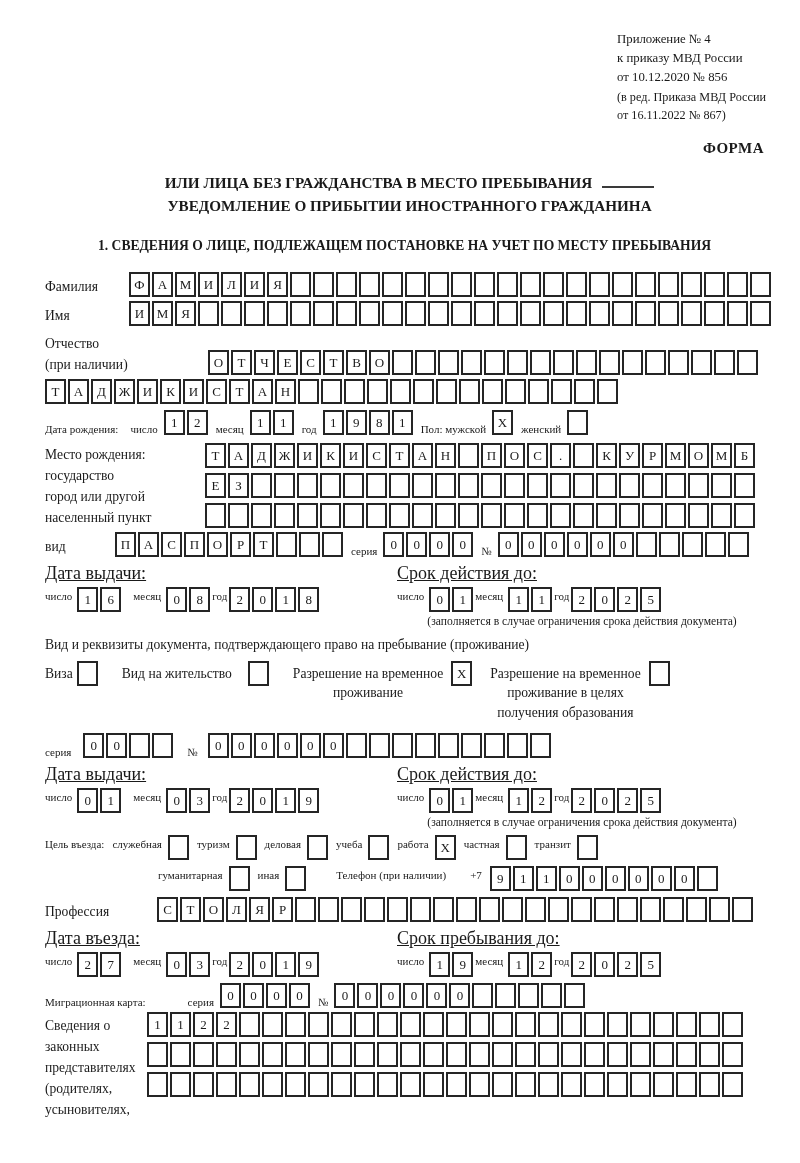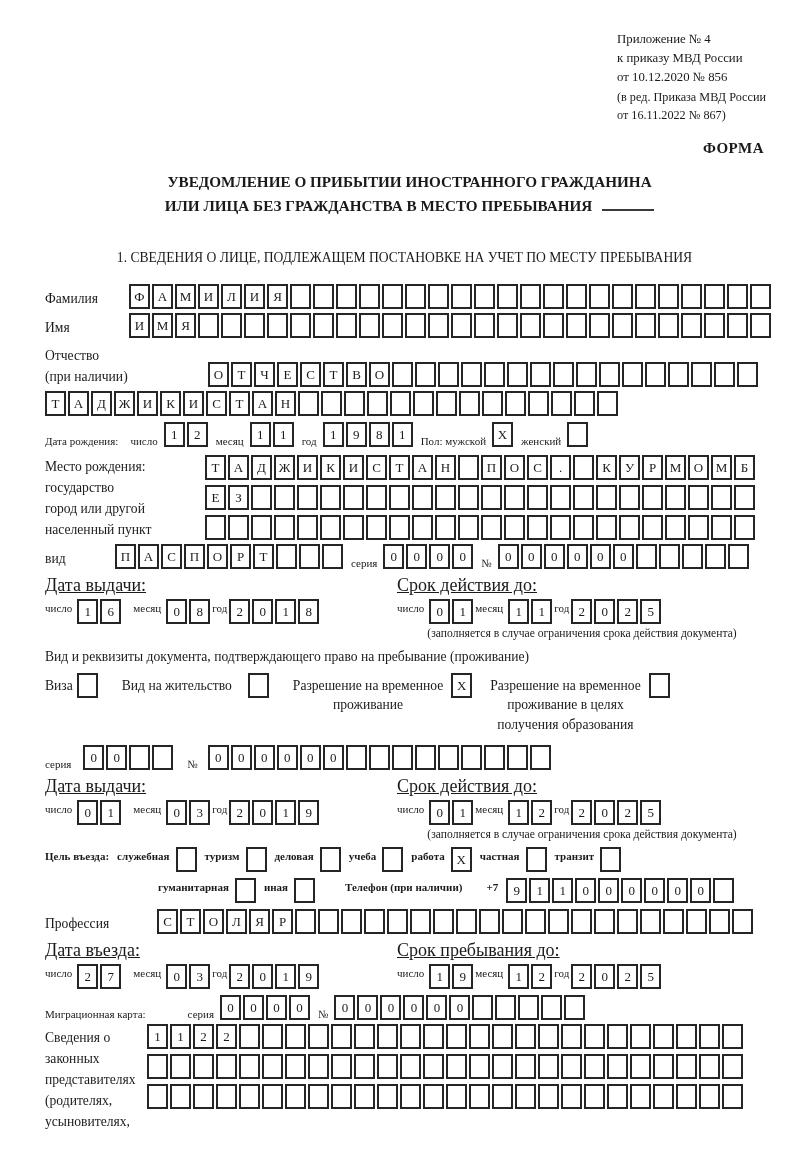--- a/index.html
+++ b/index.html
@@ -4,21 +4,21 @@
 <style>
   html,body{margin:0;padding:0;background:#ffffff;}
   body{width:800px;height:1163px;overflow:hidden;font-family:"Liberation Serif","DejaVu Serif",serif;color:#1a1a1a;}
   .page{position:relative;width:800px;height:1163px;box-sizing:border-box;padding:30px 26px 0 45px;}
   
   .hdr{margin-left:572px;width:200px;font-size:12.8px;line-height:1.5;}
   .hdr .ed{font-size:12.2px;}
   .forma{text-align:right;padding-right:10px;font-weight:bold;font-size:15px;margin-top:16px;letter-spacing:.5px;}
   .title{ text-align:center;font-weight:bold;font-size:15.2px;line-height:1.5;margin-top:14px;}
   .t-underline{display:inline-block;width:52px;border-bottom:2px solid #3a3a3a;height:1em;margin-left:10px;vertical-align:baseline;}
-  .sec-heading{text-align:center;font-weight:normal;font-size:13.6px;margin-top:32px;margin-left:-10px;}
+  .sec-heading{text-align:center;font-weight:bold;font-size:13.6px;margin-top:20px;margin-left:-10px;}
   
   .rows{margin-top:18px;}
   .char-row{display:flex;align-items:flex-end;margin-bottom:4px;}
   .flabel{font-size:13.6px;line-height:1.55;padding-top:3px;flex-shrink:0;}
   .w84{width:84px;} .w163{width:163px;} .w140{width:140px;} .w160{width:160px;} .w70{width:70px;} .w112{width:112px;}
   .boxes{display:flex;flex-wrap:nowrap;}
   .box{display:inline-block;box-sizing:content-box;width:17px;height:21px;border:2px solid #252525;margin-right:2px;
        text-align:center;font-size:13px;line-height:21px;font-family:"Liberation Serif",serif;background:#fff;flex-shrink:0;}
   .stack .line{display:block;}
   .inline-lbl{font-size:11px;padding:3px 6px 0 6px;white-space:nowrap;}
@@ -33,21 +33,21 @@
   .dnote{font-size:11.6px;text-align:center;margin-top:3px;white-space:nowrap;}
   
   .para{font-size:13.6px;line-height:1.65;margin-top:6px;}
   .permit-row{display:flex;align-items:flex-start;margin-top:4px;margin-bottom:10px;}
   .permit-item{display:flex;align-items:flex-start;}
   .permit-item .txt{font-size:13.6px;line-height:1.45;padding-top:3px;}
   .permit-item .txt.center{text-align:center;}
   .cbx{margin-left:8px;}
   
   .purpose-row{display:flex;align-items:flex-start;margin-bottom:6px;}
-  .purpose-row .inline-lbl{padding-top:3px;font-weight:bold;}
+  .purpose-row .inline-lbl{padding-top:3px;}
   .indent115{margin-left:113px;}
   
   .rep-block{display:flex;align-items:flex-start;margin-top:2px;}
   .rep-labels{width:102px;font-size:13.6px;line-height:1.55;padding-top:3px;flex-shrink:0;}
   .rep-rows .char-row{margin-bottom:5px;}
   .doc-heading{text-align:center;font-weight:bold;font-size:13.2px;margin:4px 0 4px 0;}
   .mt6{margin-top:6px;}
 </style>
 </head>
 <body>
@@ -58,22 +58,22 @@
     <div>Приложение № 4</div>
     <div>к приказу МВД России</div>
     <div>от 10.12.2020 № 856</div>
     <div class="ed">(в ред. Приказа МВД России</div>
     <div class="ed">от 16.11.2022 № 867)</div>
   </div>
 
   <div class="forma">ФОРМА</div>
 
   <div class="title">
+    <div><span>ИЛИ ЛИЦА БЕЗ ГРАЖДАНСТВА В МЕСТО ПРЕБЫВАНИЯ</span><span class="t-underline"></span></div>
     <div>УВЕДОМЛЕНИЕ О ПРИБЫТИИ ИНОСТРАННОГО ГРАЖДАНИНА</div>
-    <div><span>ИЛИ ЛИЦА БЕЗ ГРАЖДАНСТВА В МЕСТО ПРЕБЫВАНИЯ</span><span class="t-underline"></span></div>
   </div>
 
   <div class="sec-heading">1. СВЕДЕНИЯ О ЛИЦЕ, ПОДЛЕЖАЩЕМ ПОСТАНОВКЕ НА УЧЕТ ПО МЕСТУ ПРЕБЫВАНИЯ</div>
 
   <div class="rows">
 
     <div class="char-row">
       <div class="flabel w84">Фамилия</div>
       <div class="boxes">
           <span class="box">Ф</span>

